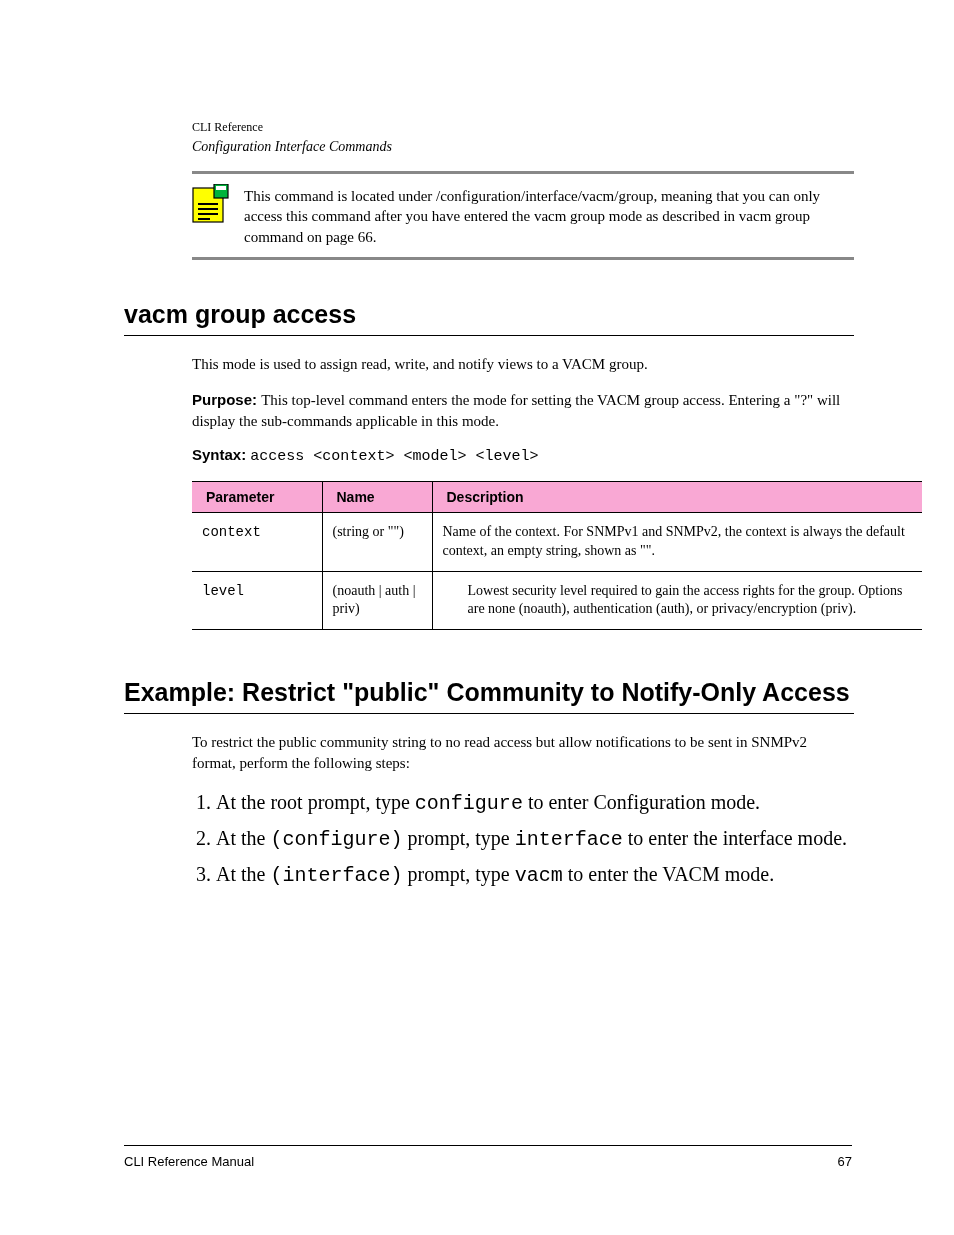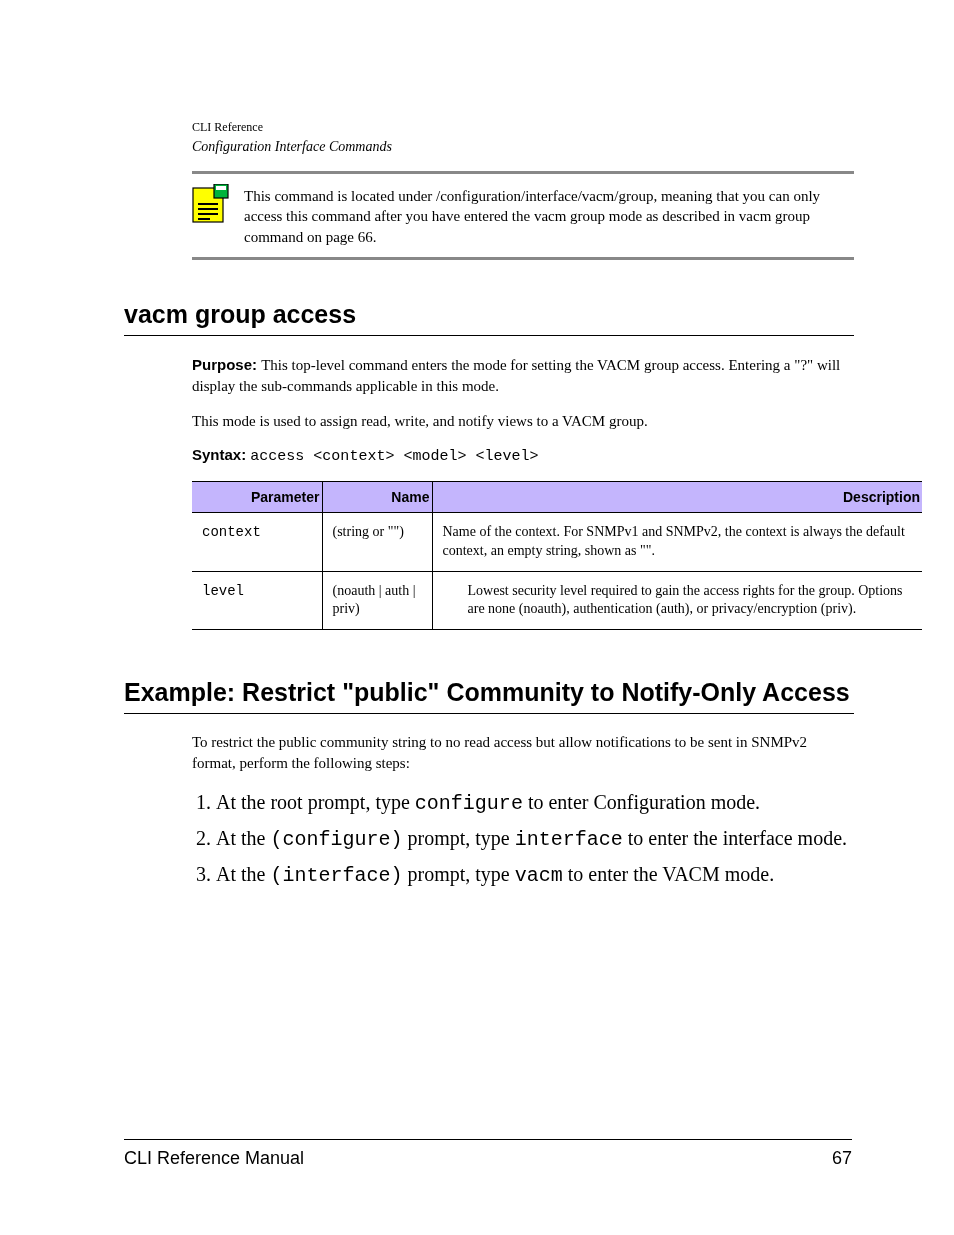--- a/index.html
+++ b/index.html
@@ -90,25 +90,25 @@
     font-weight: normal;
   }
   .params-table {
     margin-left: 68px;
     border-collapse: collapse;
     width: calc(100% - 0px);
     font-size: 14px;
     margin-bottom: 48px;
   }
   .params-table th {
-    background: #c4b5fd;
-    font-family: Arial, Helvetica, sans-serif;
-    font-weight: bold;
-    text-align: right;
-    padding: 7px 2px;
+    background: #f9a8d4;
+    font-family: Arial, Helvetica, sans-serif;
+    font-weight: bold;
+    text-align: left;
+    padding: 7px 14px;
     border-top: 1.5px solid #000;
     border-bottom: 1.5px solid #000;
   }
   .params-table td {
     padding: 10px 10px;
     vertical-align: top;
     border-bottom: 1px solid #000;
     line-height: 1.35;
   }
   .params-table th:nth-child(1), .params-table td:nth-child(1) {
@@ -139,21 +139,21 @@
     margin-bottom: 6px;
   }
   .code {
     font-family: "Courier New", Courier, monospace;
   }
   .footer {
     position: absolute;
     bottom: 66px;
     left: 124px;
     right: 102px;
-    font-size: 18px;
+    font-size: 13px;
     font-family: Arial, Helvetica, sans-serif;
   }
   .footer-rule {
     border: none;
     border-top: 1px solid #000;
     margin-bottom: 8px;
   }
   .footer-row {
     display: flex;
     justify-content: space-between;
@@ -181,24 +181,24 @@
         <line x1="6" y1="35" x2="18" y2="35" stroke="#000" stroke-width="2"></line>
       </svg>
     </div>
     <div class="note-text">This command is located under /configuration/interface/vacm/group, meaning that you can only access this command after you have entered the vacm group mode as described in vacm group command on page 66.</div>
   </div>
   <hr class="hr-thick2">
 
   <div class="section-heading">vacm group access</div>
   <hr class="section-rule">
 
+  <p class="body-text">This mode is used to assign read, write, and notify views to a VACM group.</p>
   <p class="body-text">
     <span class="purpose-label">Purpose: </span><span>This top-level command enters the mode for setting the VACM group access. Entering a "?" will display the sub-commands applicable in this mode.</span>
   </p>
-  <p class="body-text">This mode is used to assign read, write, and notify views to a VACM group.</p>
 
   <p class="syntax-label">
     <span>Syntax: </span><span class="syntax-code">access &lt;context&gt; &lt;model&gt; &lt;level&gt;</span>
   </p>
 
   <table class="params-table">
     <thead>
       <tr>
         <th>Parameter</th>
         <th>Name</th>

